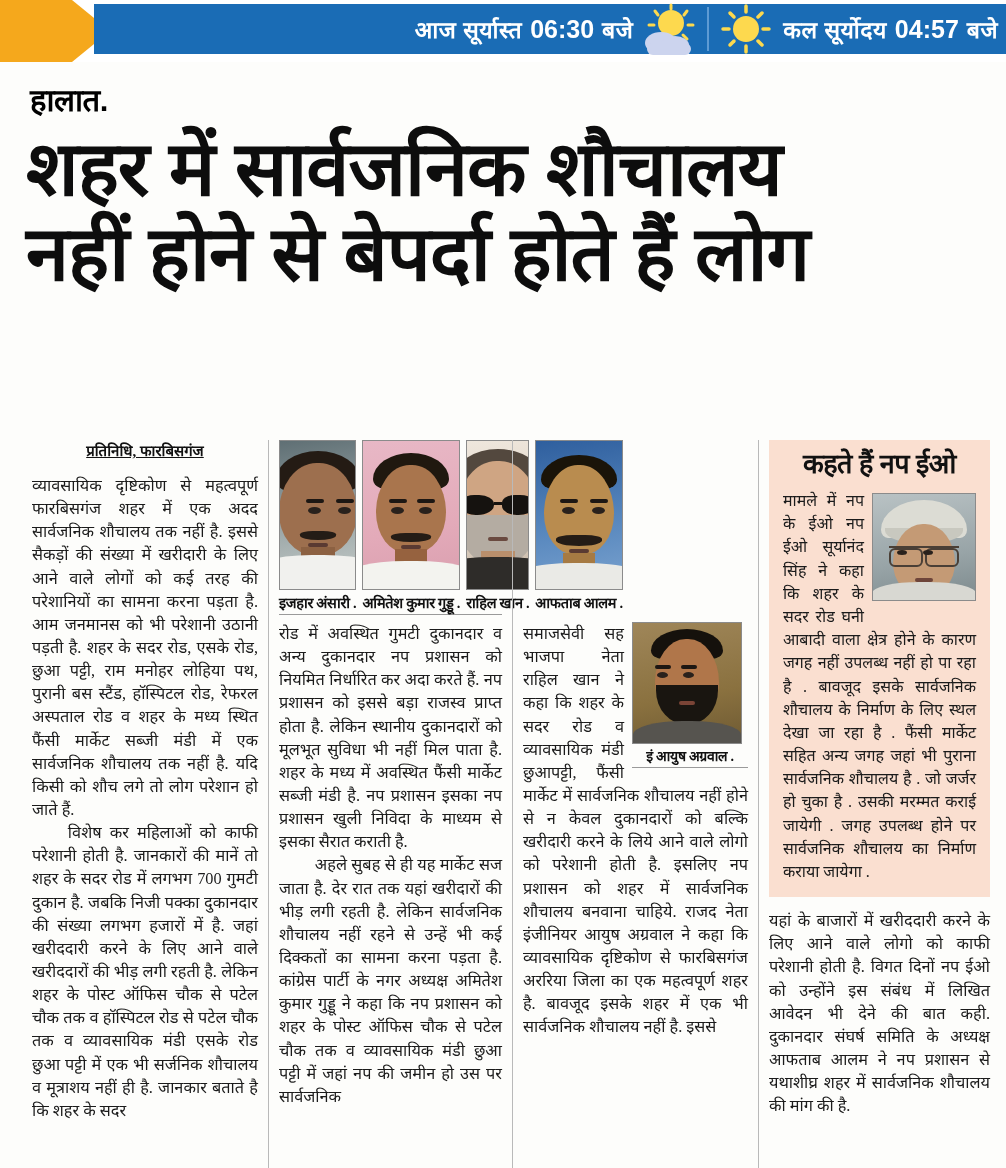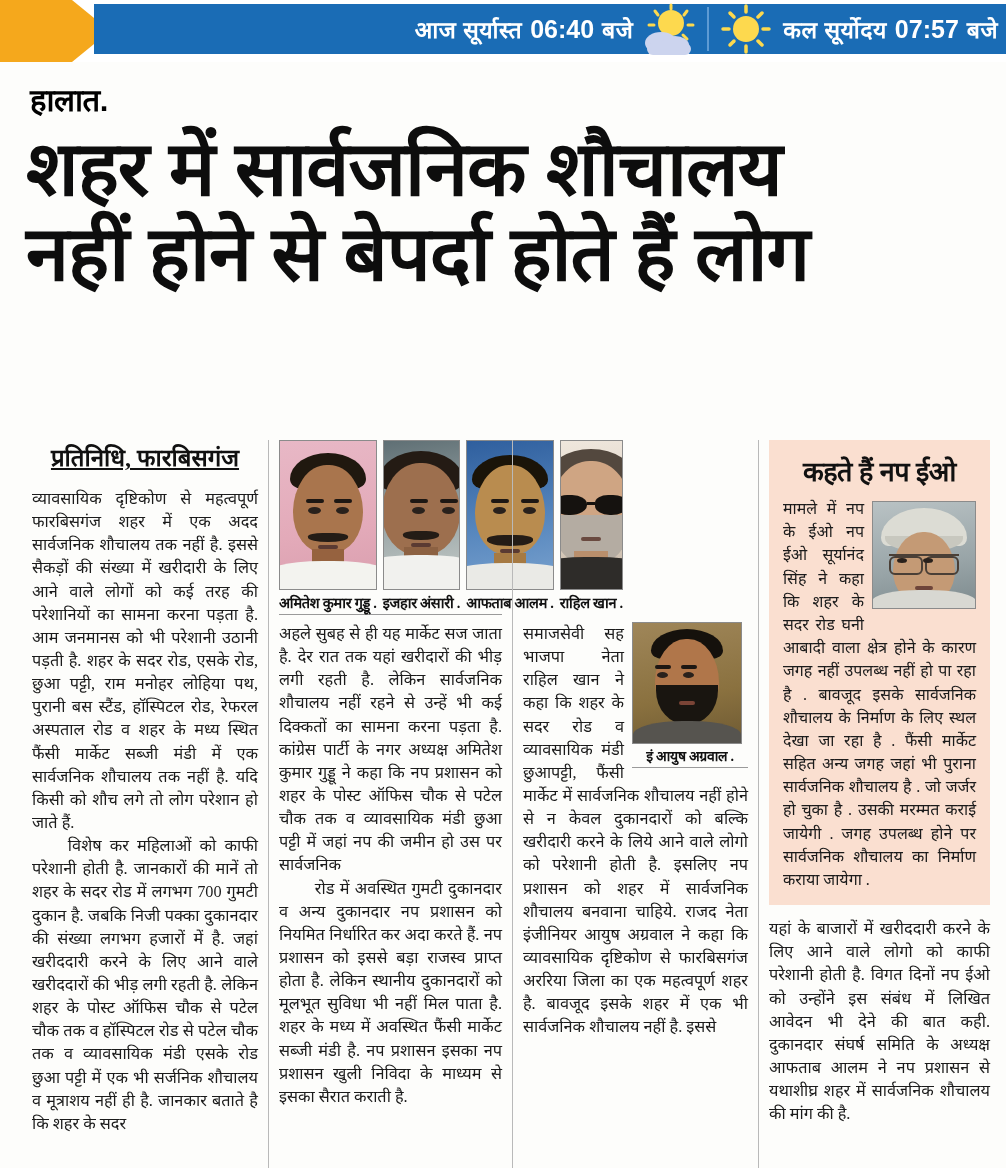--- a/index.html
+++ b/index.html
@@ -123,21 +123,21 @@
 
   .col-1 { width: 250px; }
   .col-2 { width: 248px; }
   .col-3 { width: 250px; }
   .col-4 { width: 238px; border-left: none; padding-right: 2px; }
 
   .byline {
     text-align: center;
     font-family: "Liberation Serif", serif;
     font-weight: bold;
-    font-size: 24px;
+    font-size: 15px;
     color: #111;
     text-decoration: underline;
     margin-bottom: 14px;
     white-space: nowrap;
   }
 
   p.body {
     font-family: "Liberation Serif", "DejaVu Serif", serif;
     font-size: 16.3px;
     line-height: 1.42;
@@ -326,21 +326,21 @@
     color: #111;
     padding-top: 2px;
     white-space: nowrap;
     letter-spacing: -0.3px;
   }
   .inset-rule { border-bottom: 1px solid #9a9a9a; margin-top: 2px; }
 
   
   .sidebox {
     background: #fadfd0;
-    padding: 12px 14px 14px 14px;
+    padding: 4px 14px 14px 14px;
     margin-bottom: 12px;
   }
   .sidebox-title {
     font-family: "Liberation Sans", sans-serif;
     font-weight: bold;
     font-size: 27px;
     color: #111;
     text-align: center;
     letter-spacing: -0.5px;
     margin-bottom: 8px;
@@ -368,21 +368,21 @@
 </style>
 </head>
 <body>
 
 <div class="top-banner">
   <div class="banner-yellow"></div>
   <div class="banner-blue">
 
     <div class="banner-seg">
       <span class="banner-text">आज सूर्यास्त</span>
-      <span class="banner-time">06:40</span>
+      <span class="banner-time">06:30</span>
       <span class="banner-text">बजे</span>
       <span class="wx-icon">
         <svg viewBox="0 0 58 52" width="58" height="52">
           <g fill="#fdd94e">
             <circle cx="30" cy="20" r="13"></circle>
             <g stroke="#fdd94e" stroke-width="3" stroke-linecap="round">
               <path d="M30 2 L30 6"></path>
                 <path d="M14 8 L17 12"></path>
                 <path d="M46 8 L43 12"></path>
               <path d="M8 22 L13 22"></path>
@@ -412,21 +412,21 @@
             <path d="M6 26 L12 26"></path>
               <path d="M46 26 L52 26"></path>
             <path d="M13 10 L17 14"></path>
               <path d="M41 38 L45 42"></path>
             <path d="M45 10 L41 14"></path>
               <path d="M17 38 L13 42"></path>
           </g>
         </svg>
       </span>
       <span class="banner-text">कल सूर्योदय</span>
-      <span class="banner-time">07:57</span>
+      <span class="banner-time">04:57</span>
       <span class="banner-text">बजे</span>
     </div>
 
   </div>
 </div>
 
 <div class="kicker">
   <span class="kicker-red">हालात.</span>
 </div>
 
@@ -440,95 +440,95 @@
   <div class="col col-1">
     <div class="byline">प्रतिनिधि, फारबिसगंज</div>
     <p class="body">व्यावसायिक दृष्टिकोण से महत्वपूर्ण फारबिसगंज शहर में एक अदद सार्वजनिक शौचालय तक नहीं है. इससे सैकड़ों की संख्या में खरीदारी के लिए आने वाले लोगों को कई तरह की परेशानियों का सामना करना पड़ता है. आम जनमानस को भी परेशानी उठानी पड़ती है. शहर के सदर रोड, एसके रोड, छुआ पट्टी, राम मनोहर लोहिया पथ, पुरानी बस स्टैंड, हॉस्पिटल रोड, रेफरल अस्पताल रोड व शहर के मध्य स्थित फैंसी मार्केट सब्जी मंडी में एक सार्वजनिक शौचालय तक नहीं है. यदि किसी को शौच लगे तो लोग परेशान हो जाते हैं.</p>
     <p class="body">विशेष कर महिलाओं को काफी परेशानी होती है. जानकारों की मानें तो शहर के सदर रोड में लगभग 700 गुमटी दुकान है. जबकि निजी पक्का दुकानदार की संख्या लगभग हजारों में है. जहां खरीददारी करने के लिए आने वाले खरीददारों की भीड़ लगी रहती है. लेकिन शहर के पोस्ट ऑफिस चौक से पटेल चौक तक व हॉस्पिटल रोड से पटेल चौक तक व व्यावसायिक मंडी एसके रोड छुआ पट्टी में एक भी सर्जनिक शौचालय व मूत्राशय नहीं ही है. जानकार बताते है कि शहर के सदर</p>
   </div>
 
   <div class="col col-2">
 
     <div class="span-2-3">
       <div class="photo-row">
+
+        <div class="photo-cell">
+          <div class="photo">
+            <div class="face-bg bg-a"></div>
+            <div class="hair" style="width:84px;height:40px;top:10px;background:#241b14;"></div>
+            <div class="head" style="width:78px;height:92px;top:22px;background:#9d6f4e;"></div>
+            <div class="brow" style="left:26px;top:58px;"></div>
+            <div class="brow" style="left:56px;top:58px;"></div>
+            <div class="eye" style="left:28px;top:66px;"></div>
+            <div class="eye" style="left:58px;top:66px;"></div>
+            <div class="stache" style="top:90px;"></div>
+            <div class="mouth" style="top:102px;"></div>
+            <div class="neck" style="width:34px;height:22px;top:106px;background:#8c6142;"></div>
+            <div class="shoulders" style="width:150px;height:34px;background:#f1f1ee;"></div>
+          </div>
+          <div class="photo-caption">इजहार अंसारी .</div>
+        </div>
 
         <div class="photo-cell">
           <div class="photo">
             <div class="face-bg bg-b"></div>
             <div class="hair" style="width:76px;height:36px;top:12px;background:#20180f;"></div>
             <div class="head" style="width:70px;height:88px;top:24px;background:#a9754d;"></div>
             <div class="brow" style="left:26px;top:58px;"></div>
             <div class="brow" style="left:54px;top:58px;"></div>
             <div class="eye" style="left:28px;top:66px;"></div>
             <div class="eye" style="left:56px;top:66px;"></div>
             <div class="stache" style="top:92px;width:40px;"></div>
             <div class="mouth" style="top:104px;"></div>
             <div class="neck" style="width:32px;height:20px;top:108px;background:#96623f;"></div>
             <div class="shoulders" style="width:140px;height:28px;background:#f3f3ef;"></div>
           </div>
           <div class="photo-caption">अमितेश कुमार गुड्डू .</div>
         </div>
 
         <div class="photo-cell">
           <div class="photo">
-            <div class="face-bg bg-a"></div>
-            <div class="hair" style="width:84px;height:40px;top:10px;background:#241b14;"></div>
-            <div class="head" style="width:78px;height:92px;top:22px;background:#9d6f4e;"></div>
-            <div class="brow" style="left:26px;top:58px;"></div>
-            <div class="brow" style="left:56px;top:58px;"></div>
-            <div class="eye" style="left:28px;top:66px;"></div>
-            <div class="eye" style="left:58px;top:66px;"></div>
-            <div class="stache" style="top:90px;"></div>
-            <div class="mouth" style="top:102px;"></div>
-            <div class="neck" style="width:34px;height:22px;top:106px;background:#8c6142;"></div>
-            <div class="shoulders" style="width:150px;height:34px;background:#f1f1ee;"></div>
+            <div class="face-bg bg-c"></div>
+            <div class="hair" style="width:88px;height:42px;top:8px;background:#53483e;"></div>
+            <div class="head" style="width:80px;height:92px;top:20px;background:#cfa583;"></div>
+            <div class="shades" style="top:54px;">
+              <span class="shades-bridge"></span>
+            </div>
+            <div class="beard" style="width:78px;height:52px;top:74px;background:#b4aca2;"></div>
+            <div class="mouth" style="top:96px;background:#6a4a40;"></div>
+            <div class="neck" style="width:34px;height:18px;top:110px;background:#b98f6c;"></div>
+            <div class="shoulders" style="width:150px;height:32px;background:#2e2c29;"></div>
           </div>
-          <div class="photo-caption">इजहार अंसारी .</div>
+          <div class="photo-caption">राहिल खान .</div>
         </div>
 
         <div class="photo-cell">
           <div class="photo">
             <div class="face-bg bg-d"></div>
             <div class="hair" style="width:76px;height:34px;top:14px;background:#1a1409;"></div>
             <div class="head" style="width:70px;height:90px;top:24px;background:#b98c4f;"></div>
             <div class="brow" style="left:24px;top:58px;"></div>
             <div class="brow" style="left:54px;top:58px;"></div>
             <div class="eye" style="left:26px;top:66px;"></div>
             <div class="eye" style="left:56px;top:66px;"></div>
             <div class="stache" style="top:94px;width:46px;height:11px;"></div>
             <div class="mouth" style="top:108px;"></div>
             <div class="neck" style="width:32px;height:16px;top:112px;background:#a67a43;"></div>
             <div class="shoulders" style="width:140px;height:26px;background:#eaeae6;"></div>
           </div>
           <div class="photo-caption">आफताब आलम .</div>
         </div>
 
-        <div class="photo-cell">
-          <div class="photo">
-            <div class="face-bg bg-c"></div>
-            <div class="hair" style="width:88px;height:42px;top:8px;background:#53483e;"></div>
-            <div class="head" style="width:80px;height:92px;top:20px;background:#cfa583;"></div>
-            <div class="shades" style="top:54px;">
-              <span class="shades-bridge"></span>
-            </div>
-            <div class="beard" style="width:78px;height:52px;top:74px;background:#b4aca2;"></div>
-            <div class="mouth" style="top:96px;background:#6a4a40;"></div>
-            <div class="neck" style="width:34px;height:18px;top:110px;background:#b98f6c;"></div>
-            <div class="shoulders" style="width:150px;height:32px;background:#2e2c29;"></div>
-          </div>
-          <div class="photo-caption">राहिल खान .</div>
-        </div>
-
       </div>
       <div class="photo-rule"></div>
     </div>
 
     <div style="height:182px;"></div>
+    <p class="body">रोड में अवस्थित गुमटी दुकानदार व अन्य दुकानदार नप प्रशासन को नियमित निर्धारित कर अदा करते हैं. नप प्रशासन को इससे बड़ा राजस्व प्राप्त होता है. लेकिन स्थानीय दुकानदारों को मूलभूत सुविधा भी नहीं मिल पाता है. शहर के मध्य में अवस्थित फैंसी मार्केट सब्जी मंडी है. नप प्रशासन इसका नप प्रशासन खुली निविदा के माध्यम से इसका सैरात कराती है.</p>
     <p class="body">अहले सुबह से ही यह मार्केट सज जाता है. देर रात तक यहां खरीदारों की भीड़ लगी रहती है. लेकिन सार्वजनिक शौचालय नहीं रहने से उन्हें भी कई दिक्कतों का सामना करना पड़ता है. कांग्रेस पार्टी के नगर अध्यक्ष अमितेश कुमार गुड्डू ने कहा कि नप प्रशासन को शहर के पोस्ट ऑफिस चौक से पटेल चौक तक व व्यावसायिक मंडी छुआ पट्टी में जहां नप की जमीन हो उस पर सार्वजनिक</p>
-    <p class="body">रोड में अवस्थित गुमटी दुकानदार व अन्य दुकानदार नप प्रशासन को नियमित निर्धारित कर अदा करते हैं. नप प्रशासन को इससे बड़ा राजस्व प्राप्त होता है. लेकिन स्थानीय दुकानदारों को मूलभूत सुविधा भी नहीं मिल पाता है. शहर के मध्य में अवस्थित फैंसी मार्केट सब्जी मंडी है. नप प्रशासन इसका नप प्रशासन खुली निविदा के माध्यम से इसका सैरात कराती है.</p>
   </div>
 
   <div class="col col-3">
     <div style="height:182px;"></div>
 
     <div class="inset-photo-wrap">
       <div class="inset-photo">
         <div class="face-bg bg-e"></div>
         <div class="hair" style="width:72px;height:30px;top:6px;background:#15110c;"></div>
         <div class="head" style="width:64px;height:80px;top:16px;background:#b0764a;"></div>

